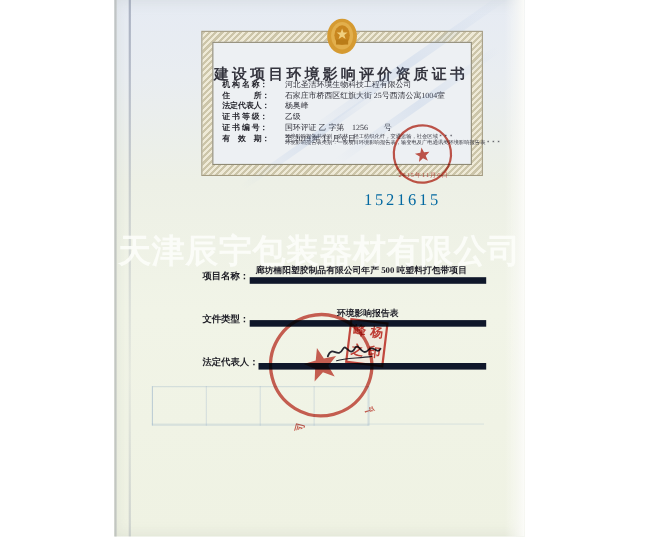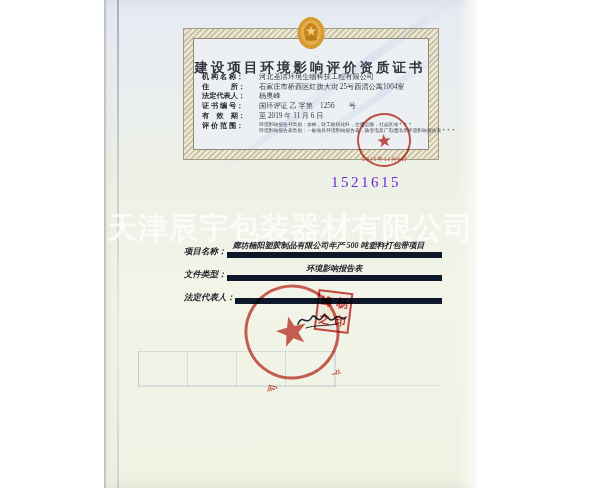--- a/index.html
+++ b/index.html
@@ -35,30 +35,30 @@
         opacity:.85;mix-blend-mode:multiply;transform:rotate(-8deg);}
   .gov-date{position:absolute;left:350px;top:156px;width:70px;text-align:center;z-index:8;
         font-size:5.5px;color:rgba(178,58,48,.92);letter-spacing:1px;}
   
   .streak{position:absolute;transform:rotate(-35deg);z-index:9;
         background:linear-gradient(90deg,transparent,rgba(125,160,215,.16),transparent);}
   .s1{left:255px;top:55px;width:230px;height:8px;}
   .s2{left:290px;top:92px;width:180px;height:7px;}
   .s3{left:205px;top:122px;width:160px;height:6px;}
   
-  .serial{position:absolute;left:331px;top:174px;z-index:8;font-size:15px;color:#6d28d9;
+  .serial{position:absolute;left:331px;top:174px;z-index:8;font-size:15px;color:#0369a1;
         letter-spacing:2.5px;}
   
   .wmark{position:absolute;left:104px;top:206px;width:373px;height:44px;z-index:30;
         display:flex;align-items:center;justify-content:center;
         font-family:Liberation Sans, sans-serif;font-weight:700;
         font-size:30px;letter-spacing:.5px;color:rgba(253,254,250,.85);white-space:nowrap;}
   
   .form{position:absolute;left:184px;top:247px;width:258px;z-index:8;}
-  .f-row{display:flex;align-items:flex-end;height:11px;margin-bottom:12px;font-style:italic;}
+  .f-row{display:flex;align-items:flex-end;height:11px;margin-bottom:28px;}
   .f-label{font-size:8.5px;font-weight:bold;color:#1c1c24;white-space:pre;flex:none;}
   .f-val{flex:1;border-bottom:6px solid #0f172a;font-size:8px;font-weight:bold;
         color:#23232c;padding:0 2px 1px 2px;white-space:nowrap;}
   .ta-c{text-align:center;}
   .pl{padding-left:6px;}
   
   .co-seal{position:absolute;left:240px;top:280px;width:104px;height:104px;z-index:18;
         opacity:.8;mix-blend-mode:multiply;transform:rotate(-14deg);}
   .name-seal{position:absolute;left:316px;top:291px;width:31px;height:37px;z-index:19;
         transform:rotate(7deg);border:2px solid rgba(196,45,38,.85);
@@ -107,29 +107,30 @@
     </div>
     <div class="c-row">
       <span class="c-label">住　　　所：</span>
       <span class="c-val">石家庄市桥西区红旗大街 25号西清公寓1004室</span>
     </div>
     <div class="c-row">
       <span class="c-label">法定代表人：</span>
       <span class="c-val">杨奥峰</span>
     </div>
     <div class="c-row">
+      <span class="c-label">证 书 等 级：</span>
+      <span class="c-val">乙级</span>
+    </div>
+    <div class="c-row">
       <span class="c-label">证 书 编 号：</span>
       <span class="c-val">国环评证 乙 字第　1256　　号</span>
     </div>
     <div class="c-row">
       <span class="c-label">有　效　期：</span>
       <span class="c-val">至 2019 年 11 月 6 日</span>
-    </div>
-    <div class="c-row">
-      <span class="c-label">评 价 范 围：</span>
     </div>
     <div class="scope">
       <div class="scope-line">环境影响报告书类别：农林，轻工纺织化纤，交通运输，社会区域＊＊＊</div>
       <div class="scope-line">环境影响报告表类别：一般项目环境影响报告表，输变电及广电通讯类环境影响报告表＊＊＊</div>
     </div>
   </div>
 
   <div class="gov-seal">
     <svg viewBox="0 0 60 60" width="60" height="60">
       <defs>

